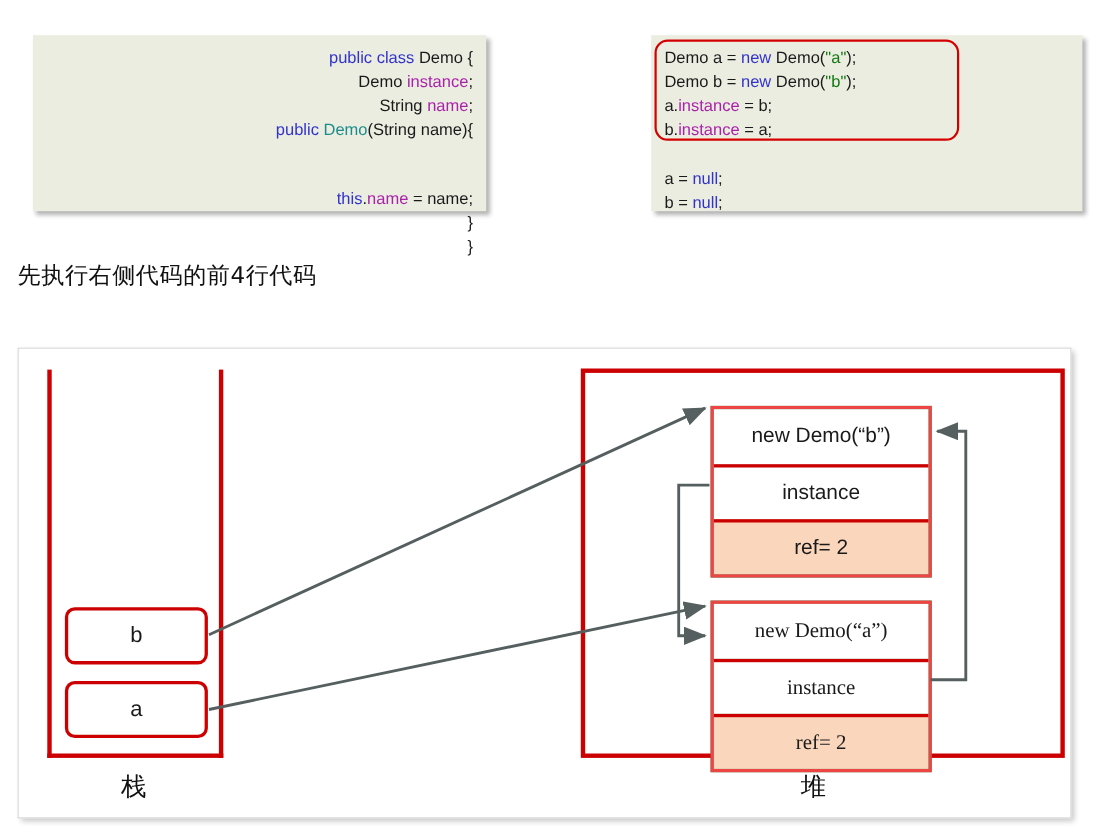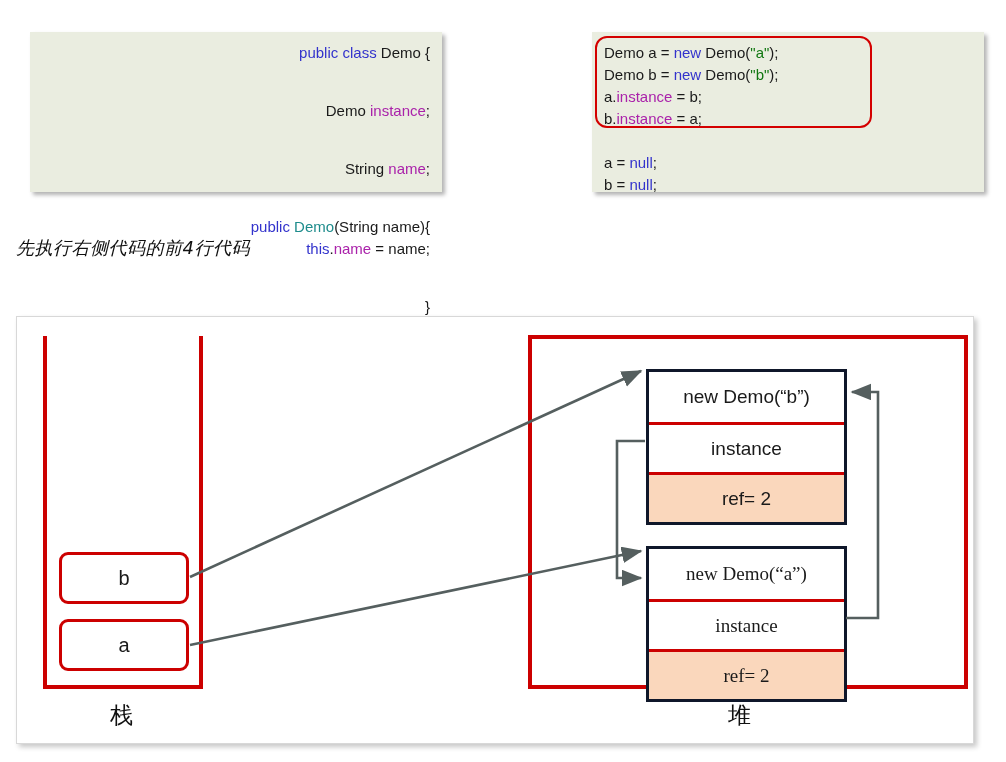--- a/index.html
+++ b/index.html
@@ -26,22 +26,22 @@
     line-height: 22px;
     color: #1a1a1a;
     box-sizing: border-box;
     padding: 10px 12px;
     white-space: pre;
   }
   #code-left  { left: 30px;  top: 32px; width: 412px; height: 160px; text-align: right; }
   #code-right { left: 592px; top: 32px; width: 392px; height: 160px; }
 
   .code-line { display: block; height: 22px; }
-  .ind1 { padding-left: 20px; margin-top: 36px; }
-  .ind2 { padding-left: 40px; }
+  .ind1 { padding-left: 20px; }
+  .ind2 { padding-left: 40px; margin-top: 40px; }
 
   .kw    { color: #3333CC; }          
   .fld   { color: #AA22AA; }          
   .typ   { color: #1E8C8C; }          
   .str   { color: #117711; }          
   .plain { color: #1a1a1a; }
 
   
   #right-highlight {
     position: absolute;
@@ -53,25 +53,24 @@
     border-radius: 12px;
     box-sizing: border-box;
     pointer-events: none;
   }
 
   
   #caption {
     position: absolute;
     left: 16px;
     top: 236px;
-    font-size: 18px;
+    font-size: 21px;
     color: #111111;
     font-family: "DejaVu Sans", "Liberation Sans", sans-serif;
     letter-spacing: 0.5px;
-    font-style: italic;
   }
 
   
   #diagram-frame {
     position: absolute;
     left: 16px;
     top: 316px;
     width: 958px;
     height: 428px;
     background: #ffffff;
@@ -119,21 +118,21 @@
     height: 354px;
     border: 4px solid #CC0000;
     background: #ffffff;
     box-sizing: border-box;
   }
 
   .heap-object {
     position: absolute;
     left: 629px;
     width: 201px;
-    border: 3px solid #0f172a;
+    border: 3px solid #ef4444;
     background: #15803d;
     box-sizing: border-box;
   }
   #heap-object-b { top: 52px; }
   #heap-object-a { top: 229px; font-family: Liberation Serif, serif; }
 
   .heap-row {
     height: 50px;
     display: flex;
     align-items: center;

